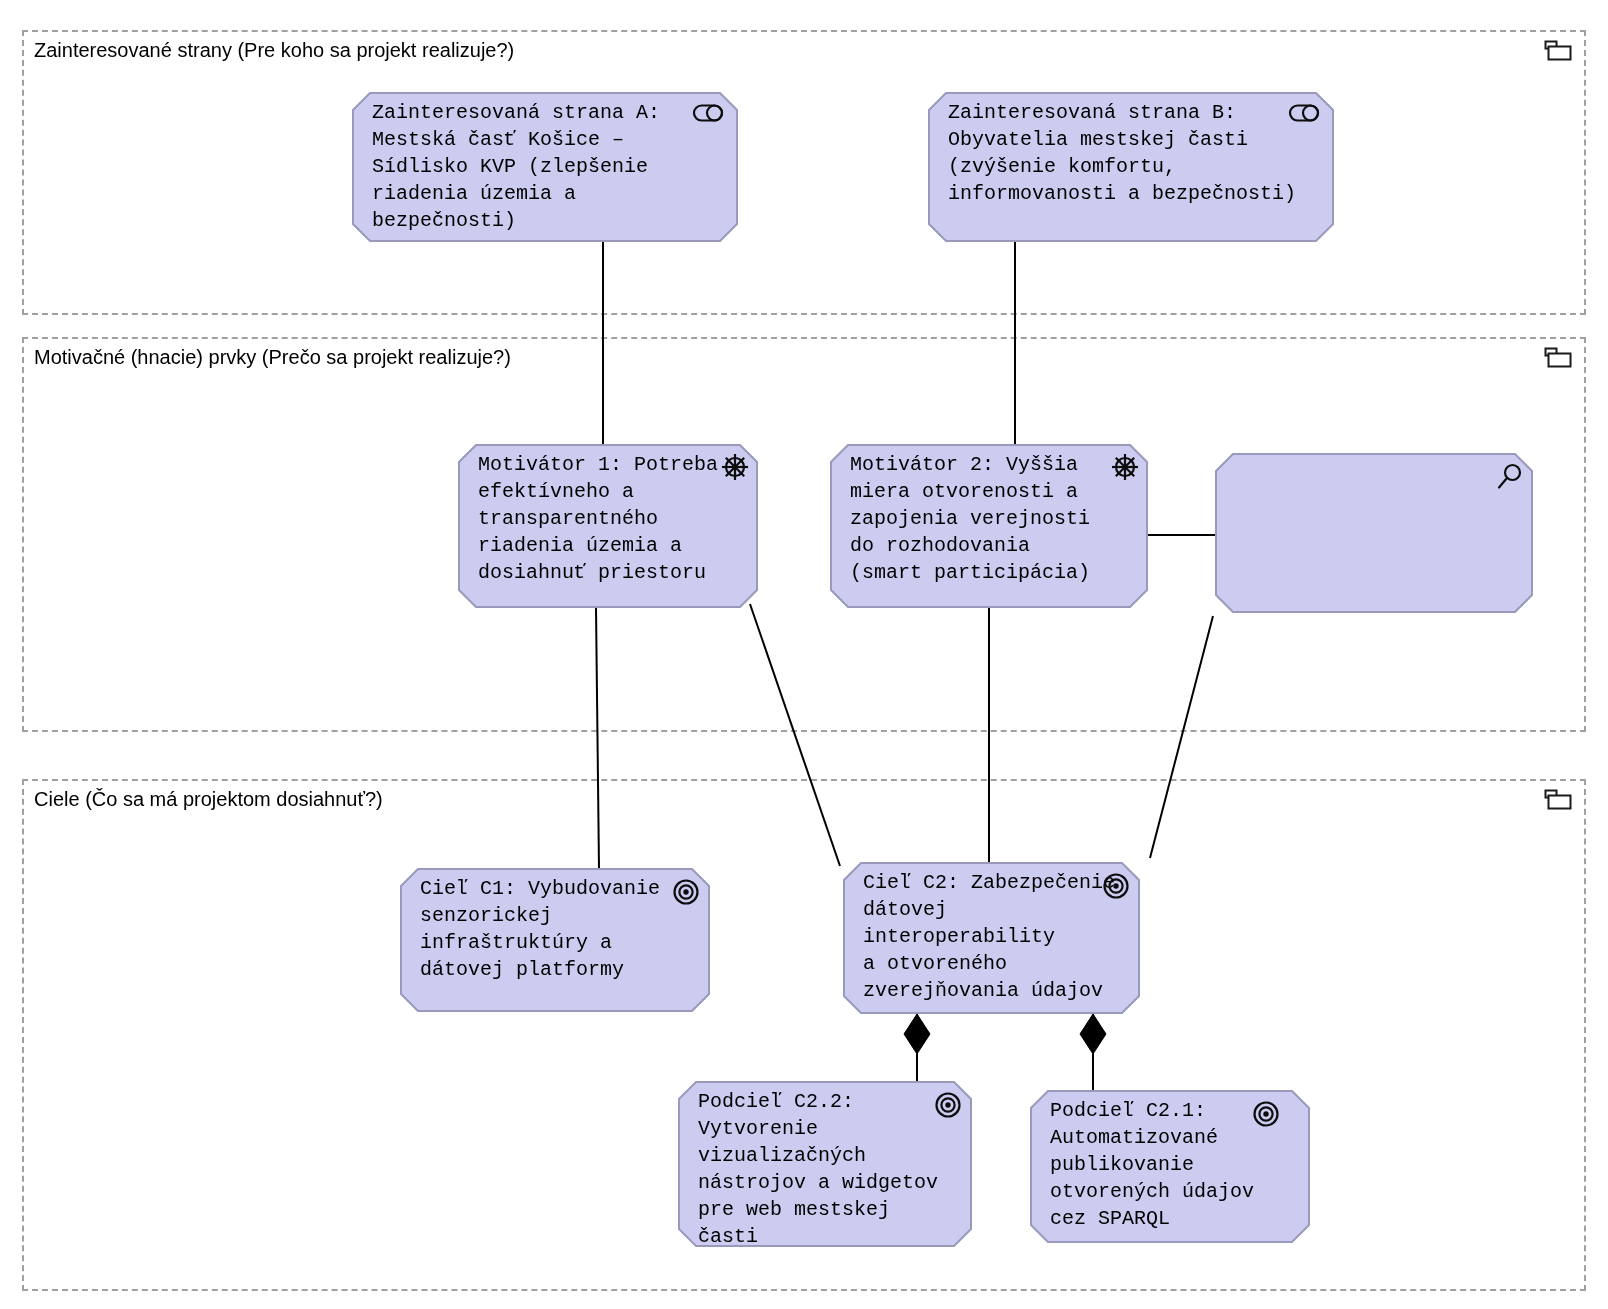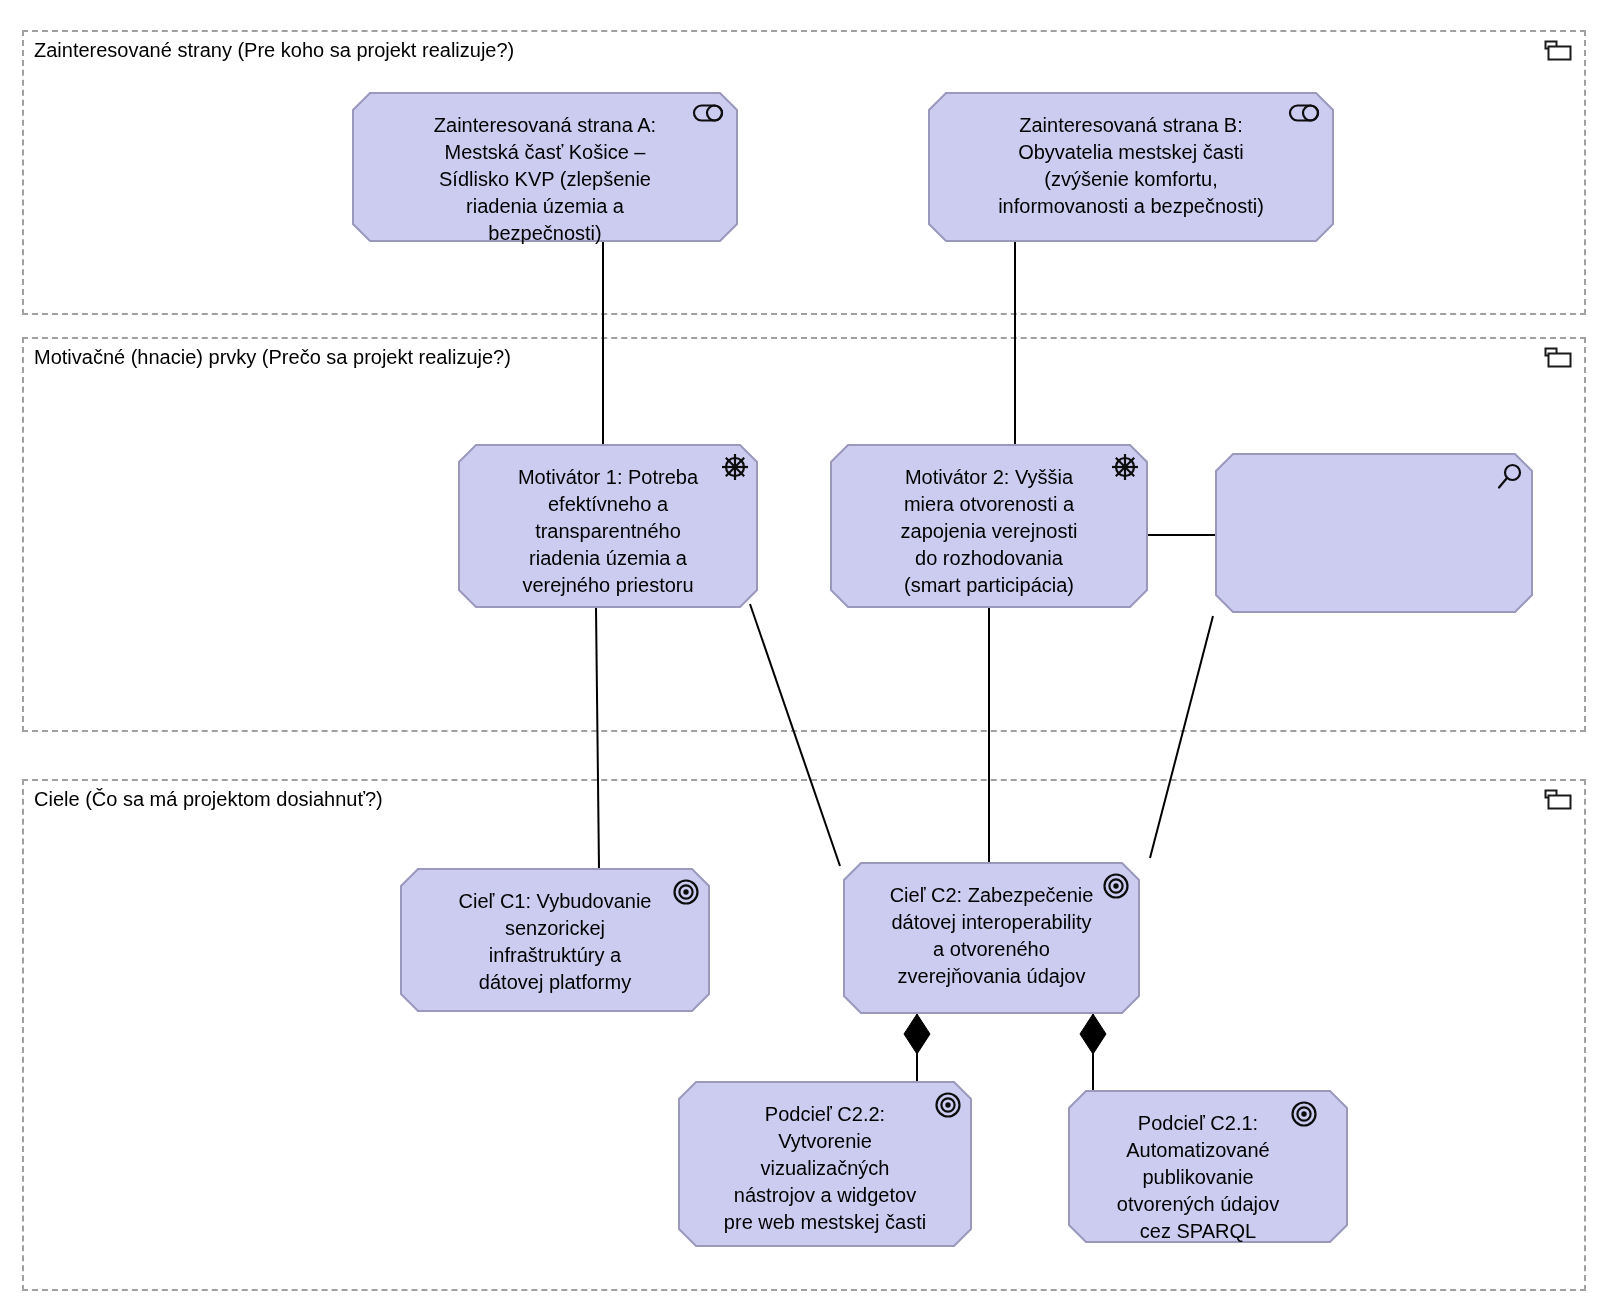--- a/index.html
+++ b/index.html
@@ -25,25 +25,26 @@
     line-height:26px;
     white-space:nowrap;
   }
   .fold-icon{position:absolute;top:8px;right:12px;}
   
   .node{position:absolute;z-index:2;}
   .node svg.shape{position:absolute;left:0;top:0;}
   .octagon{fill:var(--element-fill,#ccccf0);stroke:var(--element-border,#9a99bb);stroke-width:2;}
   .node .label{
     position:absolute;
-    top:20px;left:20px;right:20px;
-    text-align:center;
+    top:7px;left:20px;right:20px;
+    text-align:left;
     font-size:20px;
     line-height:27px;
     white-space:pre-line;
+    font-family:Liberation Mono, monospace;
   }
   .node .corner-icon{position:absolute;top:10px;right:10px;}
   .icon-stroke{fill:none;stroke:#0d0d0d;stroke-width:2.2;}
   .icon-fill{fill:#0d0d0d;stroke:none;}
   .fold-rect{fill:#ffffff;stroke:#1a1a1a;stroke-width:2;}
   
   #connectors{position:absolute;left:0;top:0;z-index:1;}
   .connector{stroke:var(--connector,#000);stroke-width:2;fill:none;}
   .diamond{fill:var(--connector,#000);stroke:var(--connector,#000);}
 </style>
@@ -122,21 +123,21 @@
   </div>
 
   <div class="node" style="left:458px;top:444px;width:300px;height:164px;">
     <svg class="shape" width="300" height="164" viewBox="0 0 300 164">
       <polygon class="octagon" points="18,1 282,1 299,18 299,146 282,163 18,163 1,146 1,18"></polygon>
     </svg>
     <div class="label">Motivátor 1: Potreba
 efektívneho a
 transparentného
 riadenia územia a
-verejného priestoru</div>
+dosiahnuť priestoru</div>
     <svg class="corner-icon" style="top:8px;right:8px;" width="30" height="30" viewBox="0 0 30 30">
       <line class="icon-stroke" x1="15" y1="2" x2="15" y2="28"></line>
       <line class="icon-stroke" x1="2" y1="15" x2="28" y2="15"></line>
       <line class="icon-stroke" x1="5.8" y1="5.8" x2="24.2" y2="24.2"></line>
       <line class="icon-stroke" x1="24.2" y1="5.8" x2="5.8" y2="24.2"></line>
       <circle class="icon-stroke" cx="15" cy="15" r="9"></circle>
       <circle class="icon-fill" cx="15" cy="15" r="2.3"></circle>
     </svg>
   </div>
 
@@ -208,21 +209,21 @@
 vizualizačných
 nástrojov a widgetov
 pre web mestskej časti</div>
     <svg class="corner-icon" style="top:9px;right:9px;" width="30" height="30" viewBox="0 0 30 30">
       <circle class="icon-stroke" cx="15" cy="15" r="11.5"></circle>
       <circle class="icon-stroke" cx="15" cy="15" r="6.6"></circle>
       <circle class="icon-fill" cx="15" cy="15" r="2.7"></circle>
     </svg>
   </div>
 
-  <div class="node" style="left:1030px;top:1090px;width:260px;height:153px;margin-left:38px;">
+  <div class="node" style="left:1030px;top:1090px;width:260px;height:153px;">
     <svg class="shape" width="280" height="153" viewBox="0 0 280 153">
       <polygon class="octagon" points="18,1 262,1 279,18 279,135 262,152 18,152 1,135 1,18"></polygon>
     </svg>
     <div class="label">Podcieľ C2.1:
 Automatizované
 publikovanie
 otvorených údajov
 cez SPARQL</div>
     <svg class="corner-icon" style="top:9px;right:9px;" width="30" height="30" viewBox="0 0 30 30">
       <circle class="icon-stroke" cx="15" cy="15" r="11.5"></circle>

